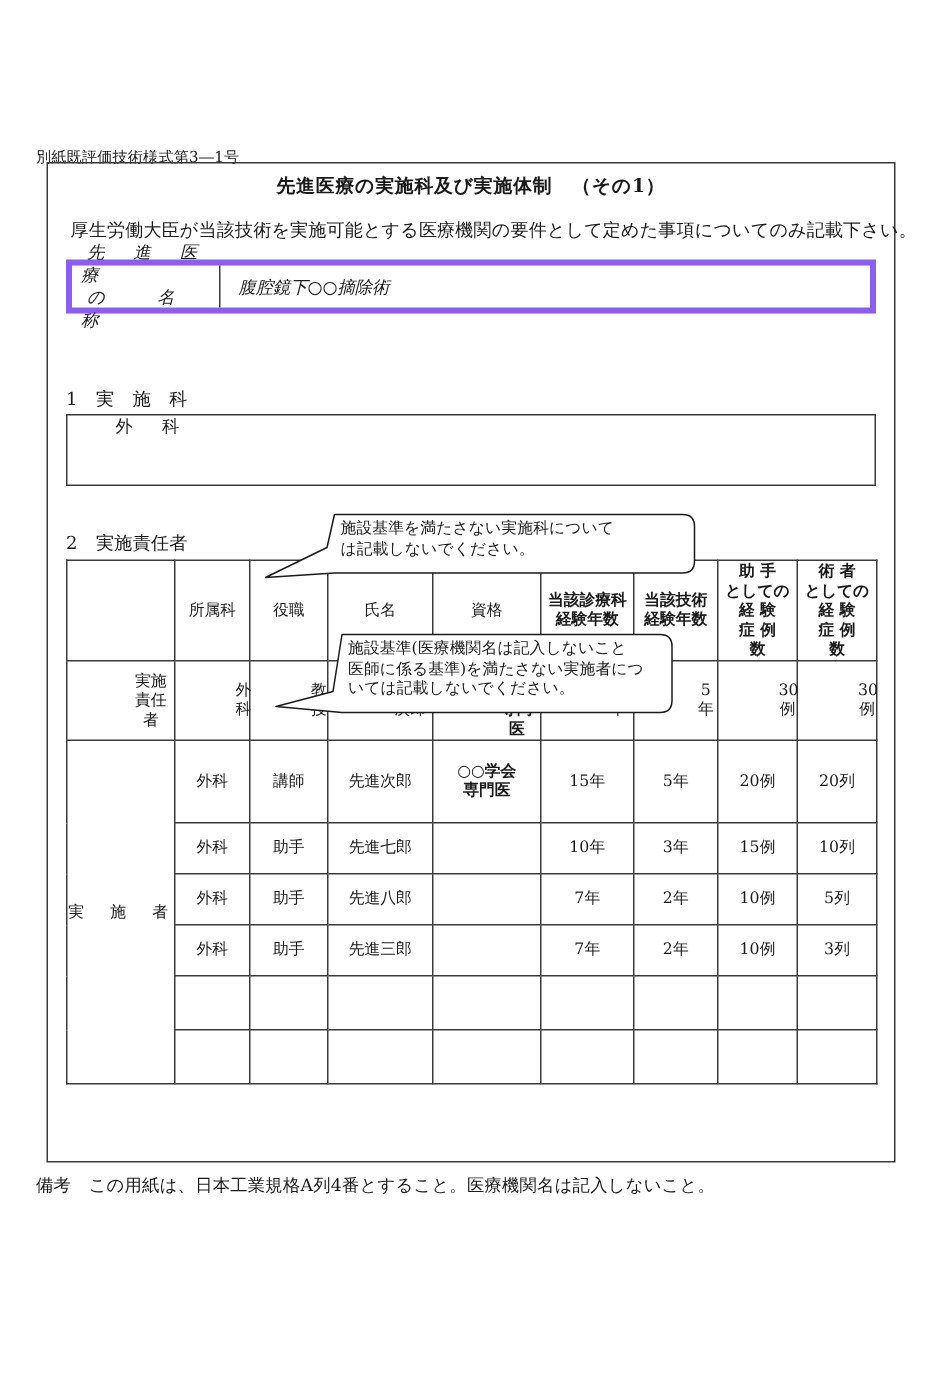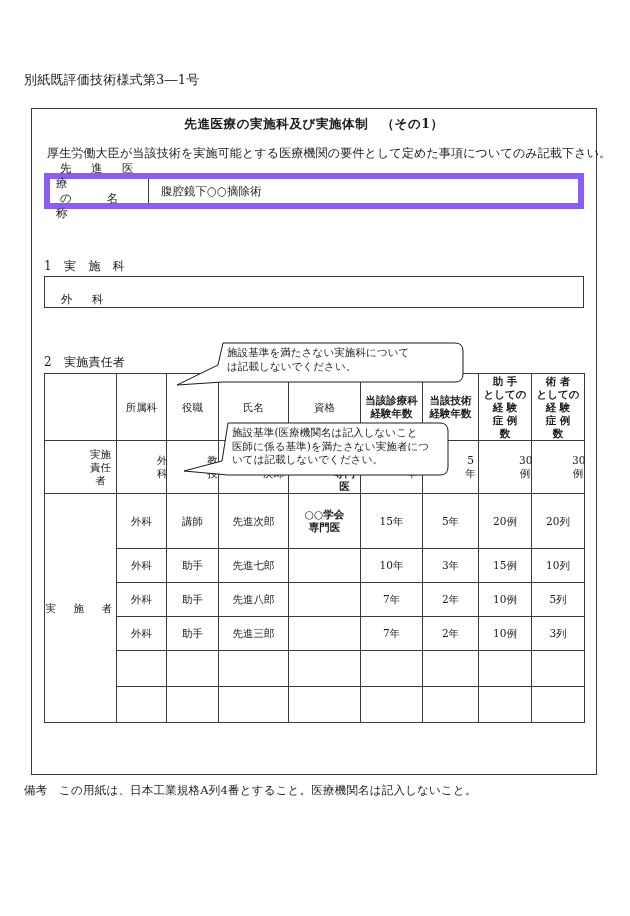--- a/index.html
+++ b/index.html
@@ -19,22 +19,22 @@
   
   .page {
     position: absolute;
     left: 0; top: 0;
     width: 630px; height: 916px;
   }
 
   .form-number {
     position: absolute;
     left: 24px;
-    top: 71px;
-    font-size: 13px;
+    top: 98px;
+    font-size: 10px;
     letter-spacing: 0.2px;
     white-space: nowrap;
   }
 
   .outer-frame {
     position: absolute;
     left: 31px;
     top: 108px;
     width: 566px;
     height: 667px;
@@ -78,24 +78,25 @@
     white-space: nowrap;
   }
 
   
   .name-box {
     position: absolute;
     left: 12px;
     top: 64px;
     width: 540px;
     height: 36px;
-    border: 6px solid #8b5cf6;
+    border: 4px solid #8b5cf6;
     box-sizing: border-box;
     display: flex;
     align-items: stretch;
+    font-style: italic;
   }
   .name-label {
     width: 99px;
     border-right: 1px solid #3a3a3a;
     box-sizing: border-box;
     display: flex;
     flex-direction: column;
     justify-content: center;
     align-items: center;
     font-size: 11.5px;
@@ -121,26 +122,26 @@
   }
   .section-1 { left: 12px; top: 149px; }
   .section-2 { left: 12px; top: 245px; }
 
   
   .dept-box {
     position: absolute;
     left: 12px;
     top: 167px;
     width: 540px;
-    height: 32px;
+    height: 48px;
     border: 1px solid #3a3a3a;
     box-sizing: border-box;
     display: flex;
-    align-items: flex-end;
-    padding-left: 16px;
+    align-items: flex-start;
+    padding-left: 32px;
     font-size: 11.5px;
   }
   .dept-box .val { letter-spacing: 4px; }
 
   
   .callout {
     position: absolute;
     z-index: 5;
   }
   .callout svg { display: block; overflow: visible; }

